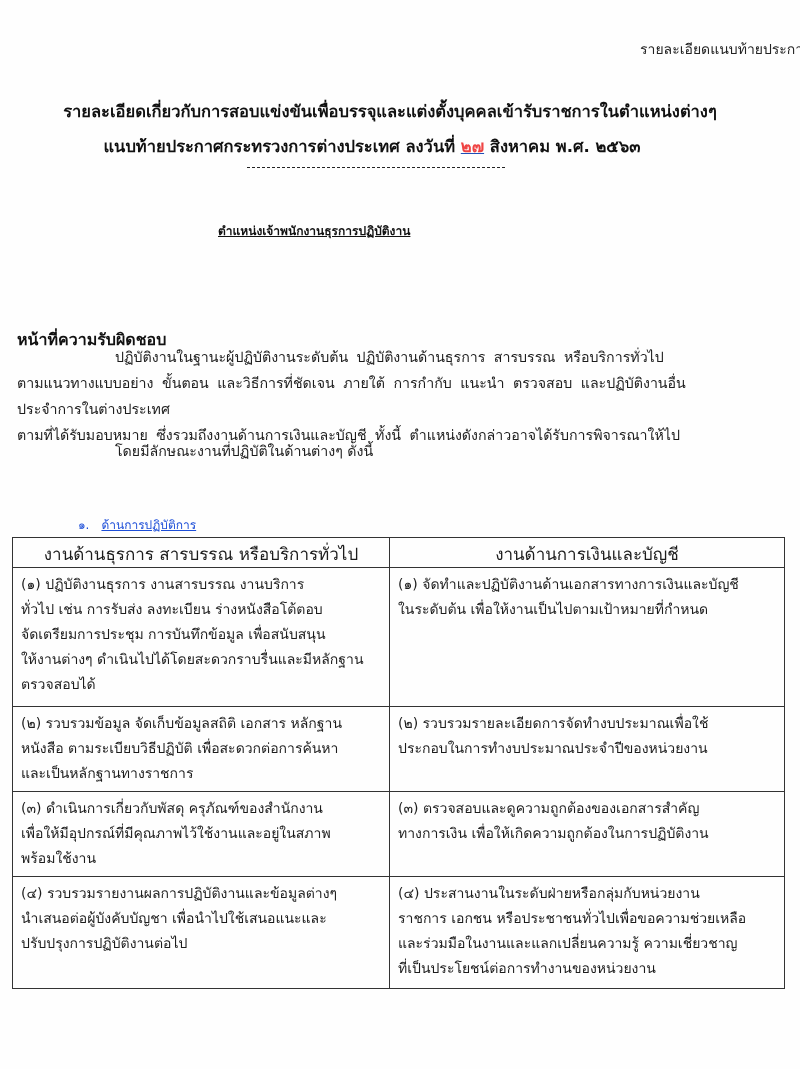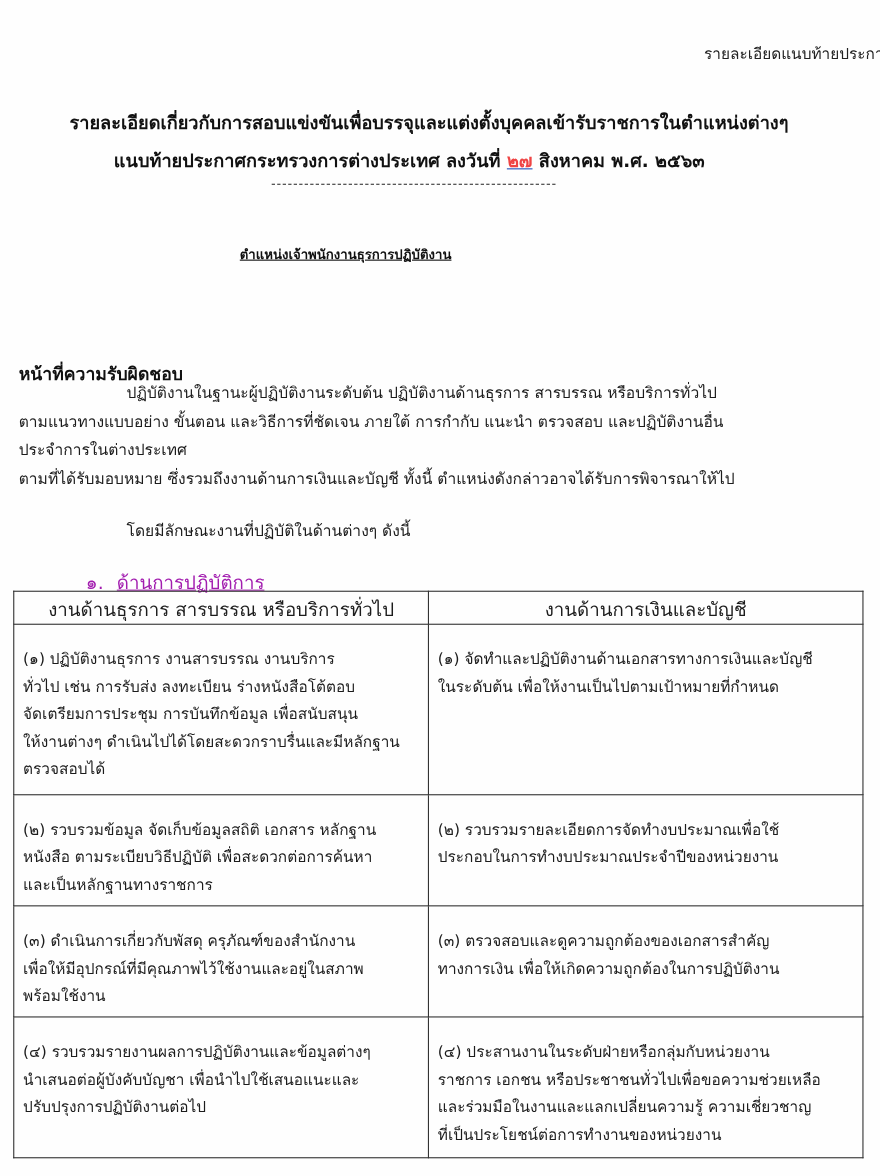--- a/index.html
+++ b/index.html
@@ -81,33 +81,33 @@
       left: 17px;
       font-size: 14.2px;
       line-height: 26px;
       white-space: nowrap;
       color: #1c1c1c;
     }
     .para.p1 { top: 345px; }
     .para .indent { display: inline-block; width: 98px; }
     .para-2 {
       position: absolute;
-      top: 471px;
+      top: 440px;
       left: 115px;
       font-size: 14.2px;
       white-space: nowrap;
       color: #1c1c1c;
     }
     .section-title {
       position: absolute;
       top: 515px;
       left: 78px;
-      font-size: 17px;
-      white-space: nowrap;
-      color: #a21caf;
+      font-size: 12px;
+      white-space: nowrap;
+      color: #1d4ed8;
     }
     .section-title .sec-num { margin-right: 12px; }
     .section-title .sec-label { text-decoration: underline; }
 
     table.duties {
       position: absolute;
       top: 537px;
       left: 12px;
       width: 772px;
       border-collapse: collapse;
@@ -123,21 +123,21 @@
       font-weight: normal;
       font-size: 17px;
       height: 24px;
       padding: 2px 4px 0 4px;
       text-align: center;
       white-space: nowrap;
     }
     table.duties col.c1 { width: 377px; }
     table.duties col.c2 { width: 395px; }
     table.duties td {
-      padding: 20px 6px 4px 8px;
+      padding: 4px 6px 4px 8px;
       line-height: 25px;
     }
     table.duties td .line { display: block; white-space: nowrap; }
     tr.r1 td { height: 130px; }
     tr.r2 td { height: 76px; }
     tr.r3 td { height: 76px; }
     tr.r4 td { height: 103px; }
   </style>
 </head>
 <body>
@@ -151,21 +151,21 @@
     <span>แนบท้ายประกาศกระทรวงการต่างประเทศ ลงวันที่ </span><span class="date-num">๒๗</span><span> สิงหาคม พ.ศ. ๒๕๖๓</span>
   </div>
 
   <div class="dash-rule"></div>
 
   <div class="position-title">ตำแหน่งเจ้าพนักงานธุรการปฏิบัติงาน</div>
 
 
   <div class="duty-heading">หน้าที่ความรับผิดชอบ</div>
 
-  <div class="para p1" style="top:345px;">
+  <div class="para p1" style="top:345px;font-family:Liberation Mono, monospace;">
     <div><span class="indent"></span><span>ปฏิบัติงานในฐานะผู้ปฏิบัติงานระดับต้น ปฏิบัติงานด้านธุรการ สารบรรณ หรือบริการทั่วไป</span></div>
     <div>ตามแนวทางแบบอย่าง ขั้นตอน และวิธีการที่ชัดเจน ภายใต้  การกำกับ แนะนำ ตรวจสอบ และปฏิบัติงานอื่น</div>
     <div>ประจำการในต่างประเทศ</div>
     <div>ตามที่ได้รับมอบหมาย ซึ่งรวมถึงงานด้านการเงินและบัญชี ทั้งนี้ ตำแหน่งดังกล่าวอาจได้รับการพิจารณาให้ไป</div>
   </div>
 
   <div class="para-2">โดยมีลักษณะงานที่ปฏิบัติในด้านต่างๆ ดังนี้</div>
 
   <div class="section-title">
     <span class="sec-num">๑.</span><span class="sec-label">ด้านการปฏิบัติการ</span>

